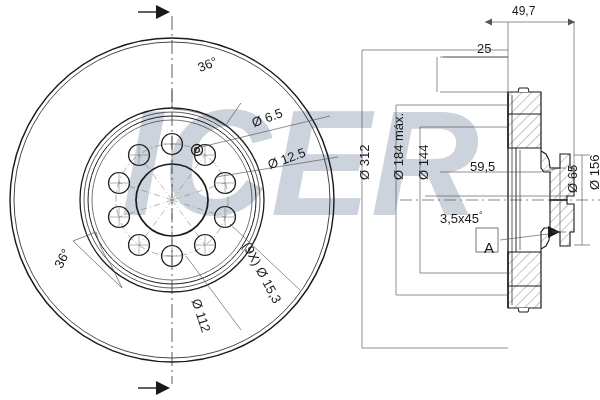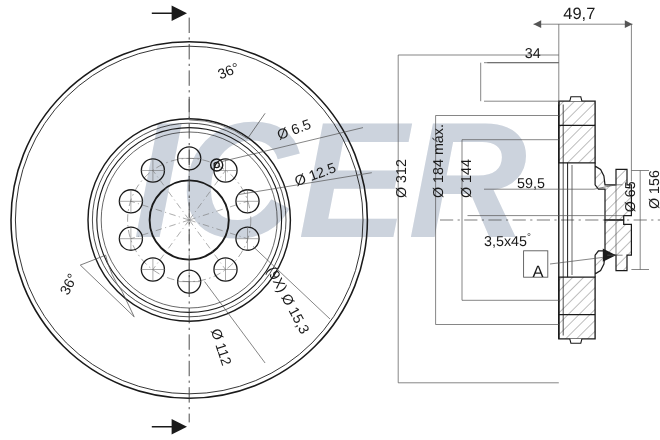--- a/index.html
+++ b/index.html
@@ -234,22 +234,22 @@
 
   </svg>
 
   <div id="labels">
       <div class="lbl" style="left: 196px; top: 62px; font-size: 13px; transform-origin: left top; transform: rotate(-22deg);">36°</div>
       <div class="lbl" style="left: 52px; top: 264px; font-size: 13px; transform-origin: left top; transform: rotate(-62deg);">36°</div>
       <div class="lbl" style="left: 250px; top: 117px; font-size: 13px; transform-origin: left top; transform: rotate(-20deg);">Ø 6.5</div>
       <div class="lbl" style="left: 266px; top: 159px; font-size: 13px; transform-origin: left top; transform: rotate(-20deg);">Ø 12.5</div>
       <div class="lbl" style="left: 252px; top: 240px; font-size: 13px; transform-origin: left top; transform: rotate(62deg);">(9X) Ø 15,3</div>
       <div class="lbl" style="left: 202px; top: 297px; font-size: 13px; transform-origin: left top; transform: rotate(72deg);">Ø 112</div>
-      <div class="lbl" style="left: 512px; top: 5px; font-size: 15px;">49,7</div>
-      <div class="lbl" style="left: 477px; top: 42px; font-size: 13px;">34</div>
+      <div class="lbl" style="left: 512px; top: 5px; font-size: 12px;">49,7</div>
+      <div class="lbl" style="left: 477px; top: 42px; font-size: 13px;">25</div>
       <div class="lbl" style="left: 470px; top: 160px; font-size: 13px;">59,5</div>
       <div class="lbl" style="left: 440px; top: 211px; font-size: 13px;">3,5x45<span style="font-size:9px;vertical-align:super">°</span></div>
       <div class="lbl" style="left: 358px; top: 180px; font-size: 13px; transform-origin: left top; transform: rotate(-90deg);">Ø 312</div>
       <div class="lbl" style="left: 392px; top: 180px; font-size: 13px; transform-origin: left top; transform: rotate(-90deg);">Ø 184 máx.</div>
       <div class="lbl" style="left: 417px; top: 180px; font-size: 13px; transform-origin: left top; transform: rotate(-90deg);">Ø 144</div>
       <div class="lbl" style="left: 566px; top: 193px; font-size: 13px; transform-origin: left top; transform: rotate(-90deg);">Ø 65</div>
       <div class="lbl" style="left: 588px; top: 190px; font-size: 13px; transform-origin: left top; transform: rotate(-90deg);">Ø 156</div>
       <div class="lbl" style="left: 484px; top: 240px; font-size: 15px;">A</div>
     </div>
 

